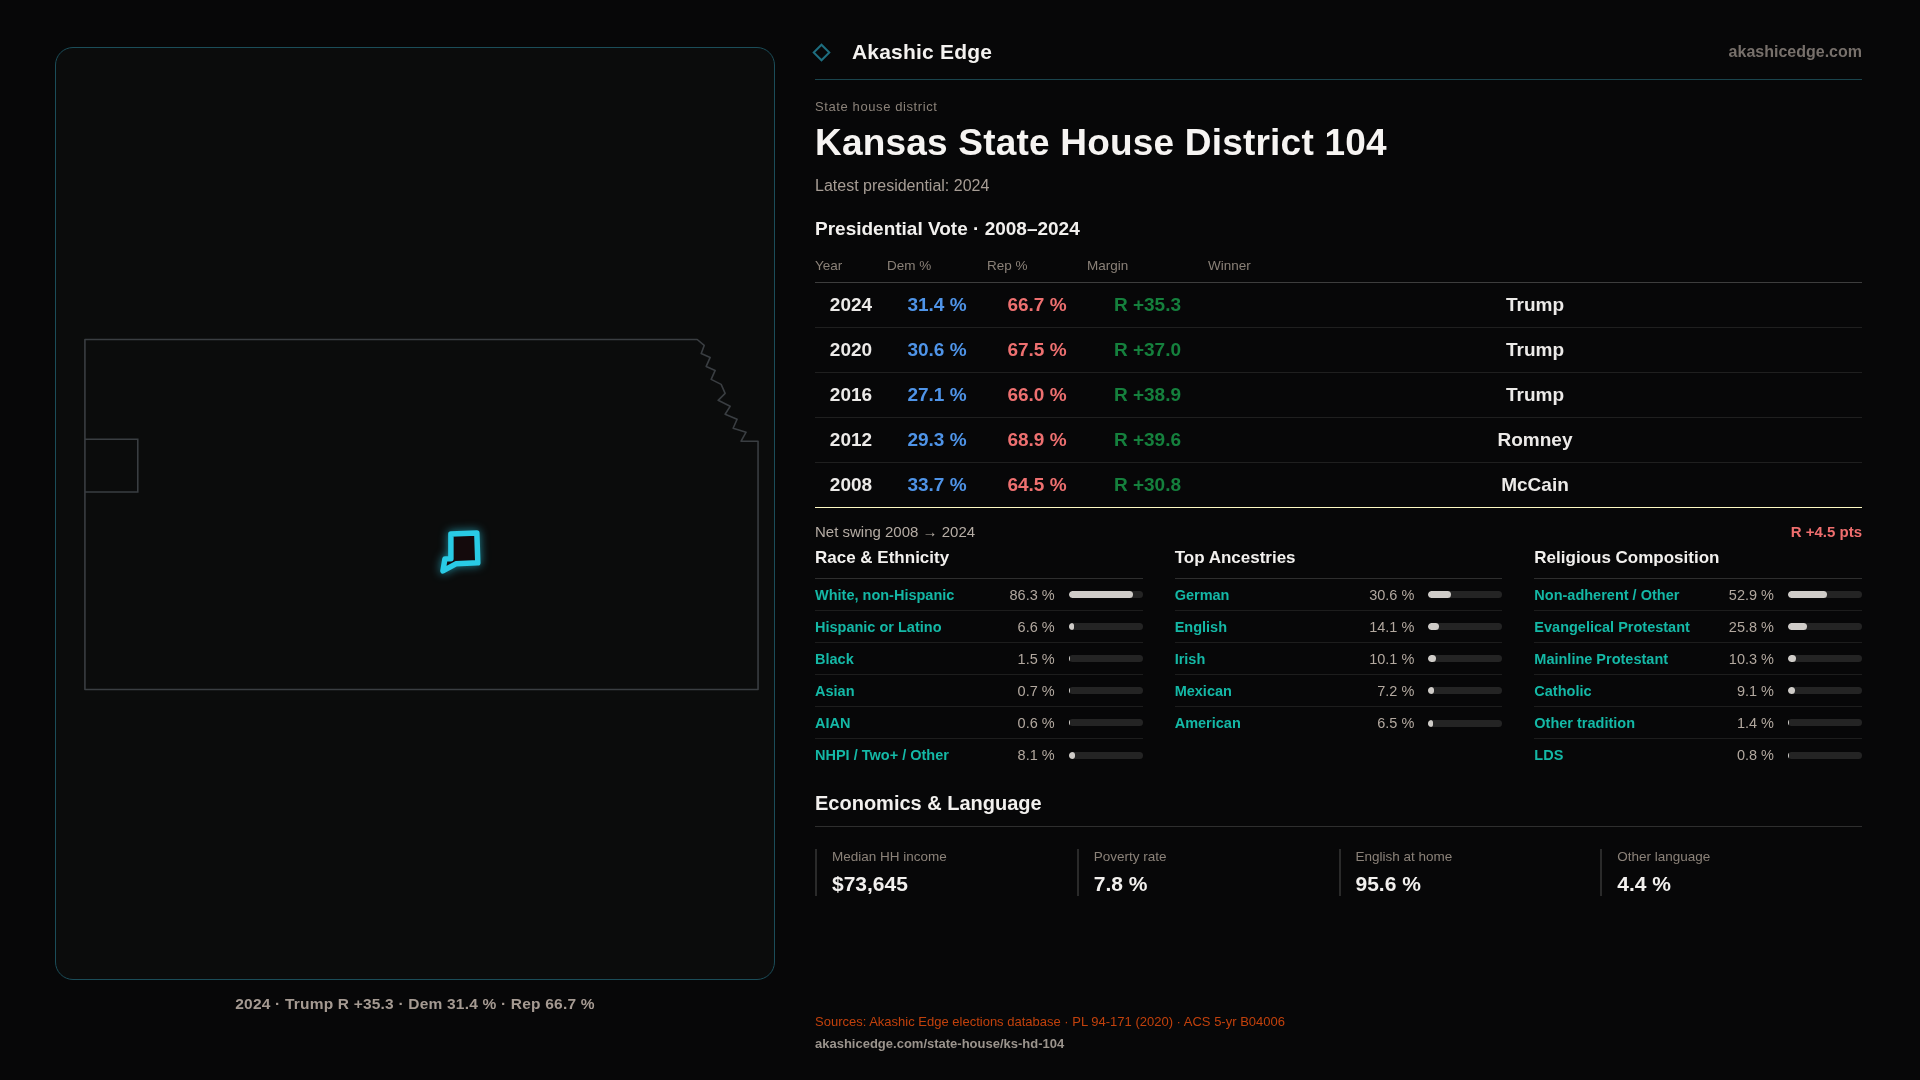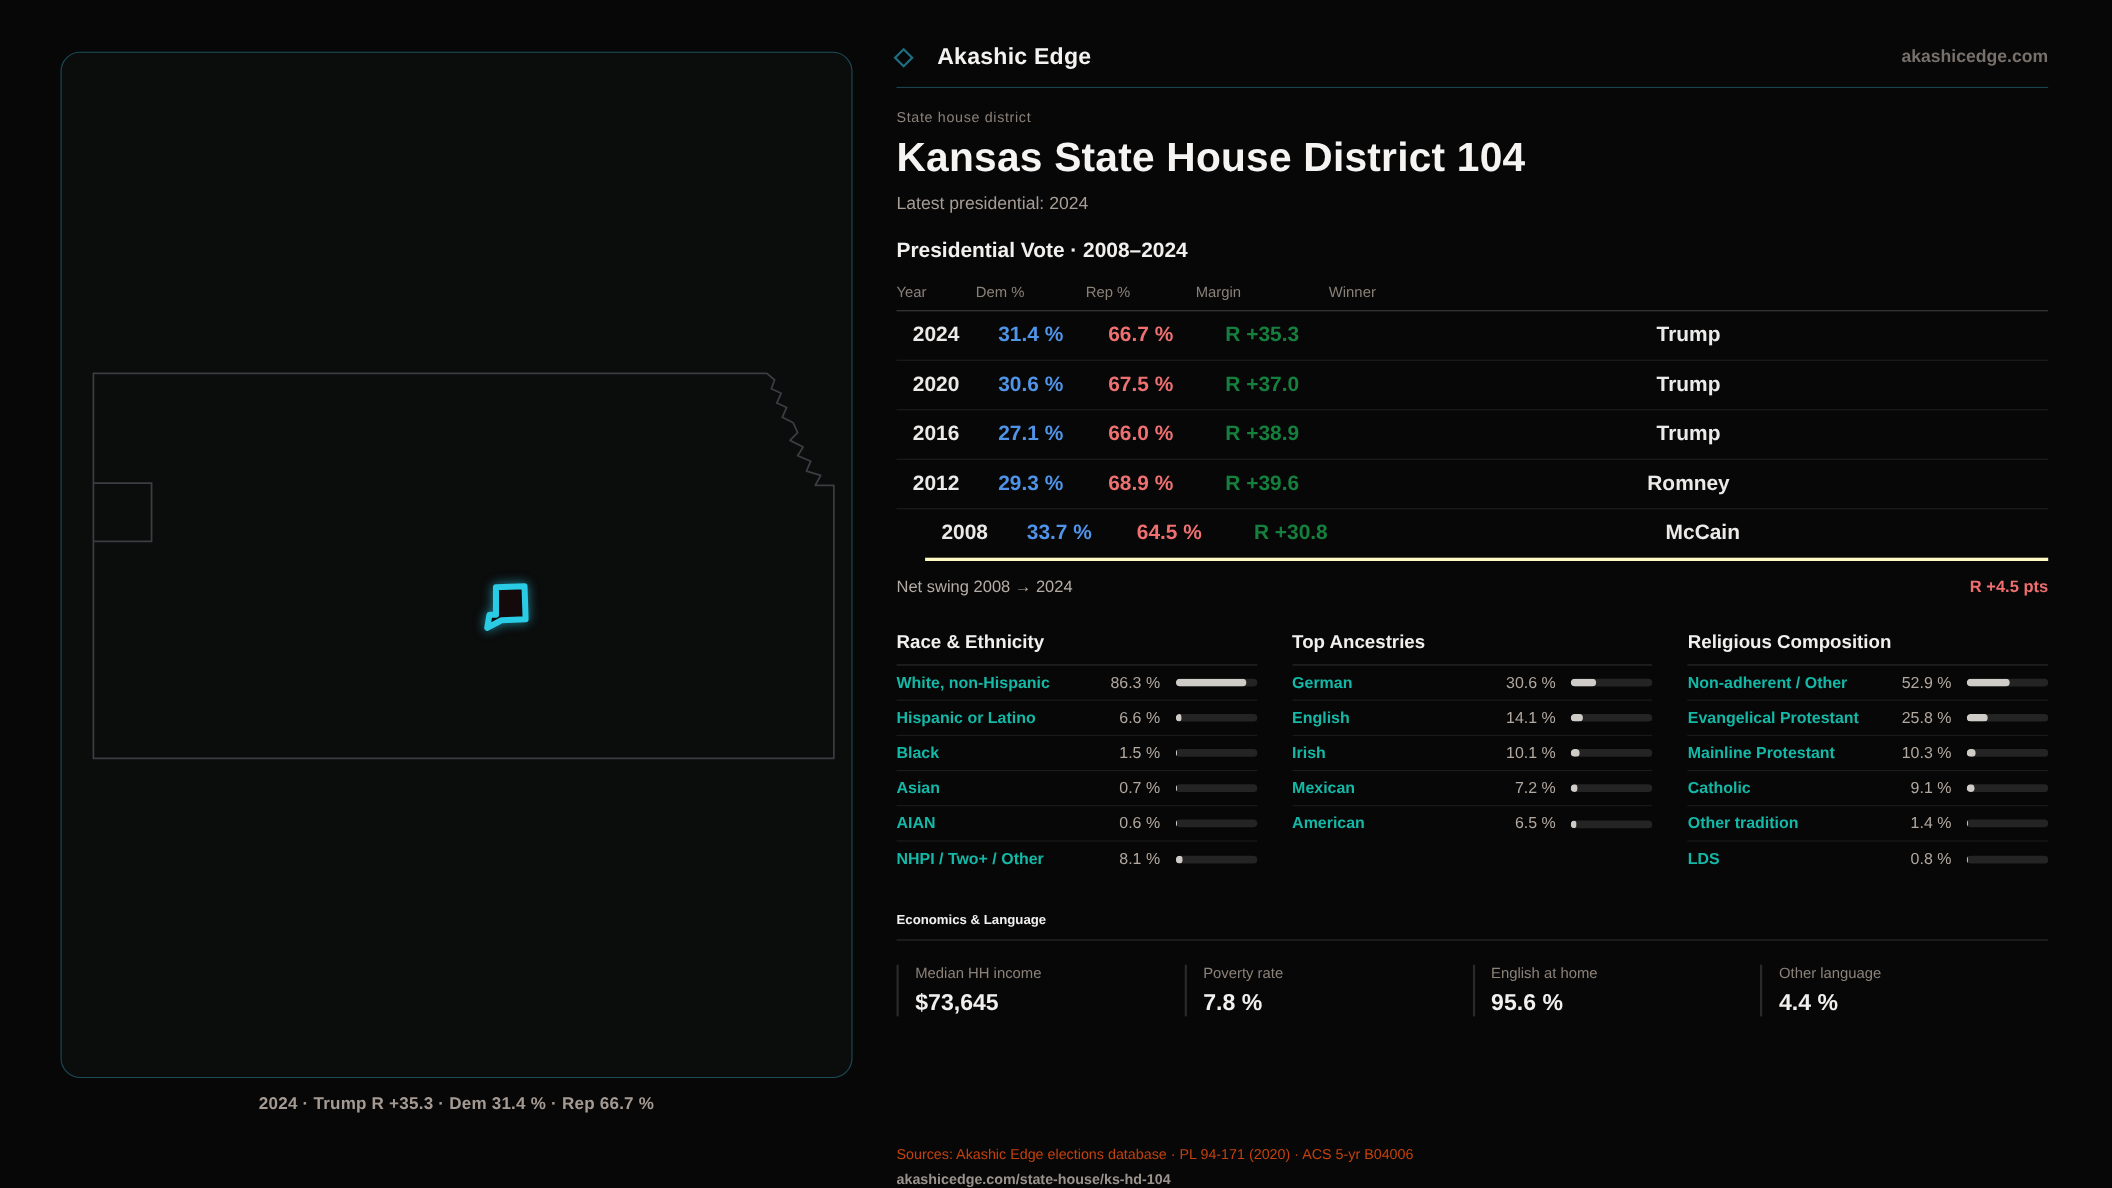--- a/index.html
+++ b/index.html
@@ -45,43 +45,43 @@
   .page-title { margin-top:8px; font-size:37px; font-weight:bold; color:#f6f4f2; letter-spacing:.2px; }
   .page-sub { margin-top:13px; font-size:16px; color:#a19890; color:#a79d95; }
 
   .section-title { margin-top:23px; font-size:19px; font-weight:bold; color:#f2f0ee; }
 
   
   .vt-grid { display:grid; grid-template-columns:72px 100px 100px 121px 1fr; }
   .vt-head { margin-top:18px; padding-bottom:9px; border-bottom:1px solid #3d3d3d; }
   .vt-head span { font-size:13.5px; color:#8a8178; }
   .vt-row { padding:11px 0; border-bottom:1px solid #1f1f1f; font-size:19px; font-weight:bold;text-align:center; }
-  .vt-row:last-child { border-bottom:3px solid #fef9c3;margin-left:26px; }
+  .vt-row:last-child { border-bottom:1px solid #fef9c3; }
   .c-year { color:#eceae8; }
   .c-dem  { color:#4f94e8; }
   .c-rep  { color:#ee7070; }
   .c-margin { color:#15803d; }
   .c-winner { color:#eceae8; }
 
   .netswing { display:flex; justify-content:space-between; align-items:flex-end; margin-top:15px; }
   .netswing-label { font-size:15px; color:#b5aca4; }
   .netswing-value { font-size:15px; font-weight:bold; color:#ef6e6e; }
 
   
-  .demo-wrap { display:grid; grid-template-columns:repeat(3,1fr); gap:32px; margin-top:32px; }
+  .demo-wrap { display:grid; grid-template-columns:repeat(3,1fr); gap:32px; margin-top:8px; }
   .demo-title { font-size:17px; font-weight:bold; color:#f2f0ee; padding-bottom:10px; border-bottom:1px solid #2e2e2e; }
   .demo-row { display:flex; align-items:center; height:32px; border-bottom:1px solid #1d1d1d; }
   .demo-col .demo-row:last-child { border-bottom:none; }
   .demo-label { flex:1; font-size:14.5px; font-weight:bold; color:#14b8a6; white-space:nowrap; }
   .demo-value { width:62px; text-align:right; font-size:14.5px; color:#b2a89f; white-space:nowrap; }
   .demo-bar { width:74px; height:7px; background:#242424; border-radius:4px; margin-left:14px; overflow:hidden; }
   .demo-fill { display:block; height:100%; background:#cfccc8; border-radius:4px; }
 
   
-  .econ-title { margin-top:32px; font-size:12px; font-weight:bold; color:#f2f0ee; padding-bottom:11px; border-bottom:1px solid #2e2e2e; }
+  .econ-title { margin-top:21px; font-size:20px; font-weight:bold; color:#f2f0ee; padding-bottom:11px; border-bottom:1px solid #2e2e2e; }
   .econ-grid { display:grid; grid-template-columns:repeat(4,1fr); margin-top:22px; }
   .econ-card { border-left:2px solid #2a2a2a; padding-left:15px; }
   .econ-label { font-size:13.5px; color:#8b8279; }
   .econ-value { margin-top:8px; font-size:21px; font-weight:bold; color:#f2f0ee; }
 
   
   .foot { margin-top:118px; }
   .foot-sources { font-size:13px; color:#c2410c; }
   .foot-link { margin-top:7px; font-size:13px; font-weight:bold; color:#9b948d; }
 </style>

